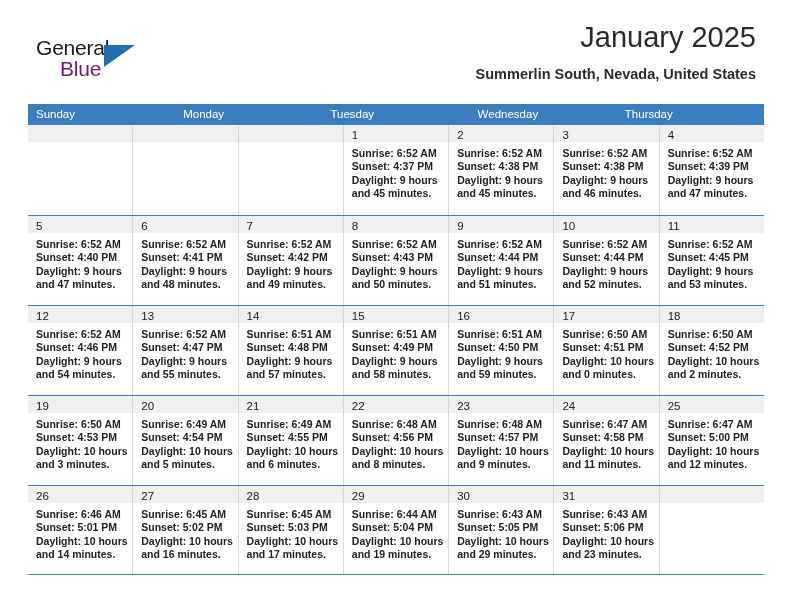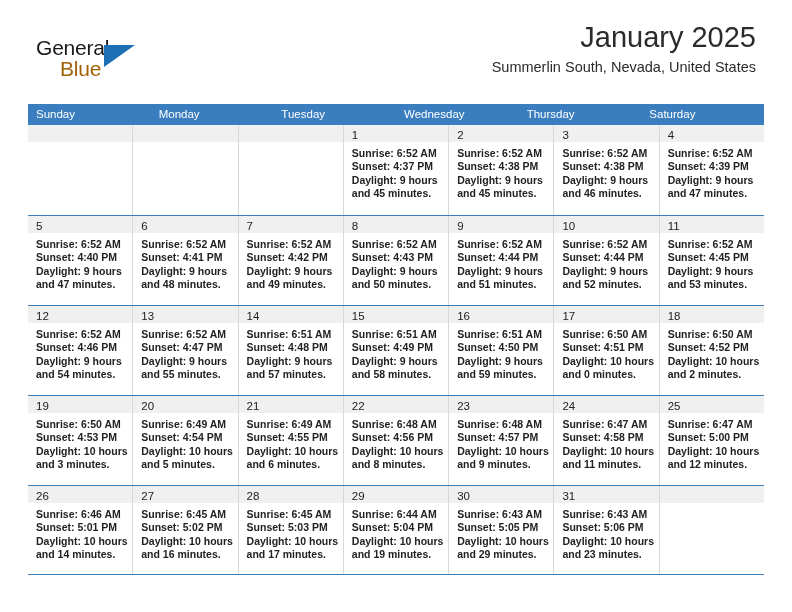--- a/index.html
+++ b/index.html
@@ -45,21 +45,21 @@
     color: #1a1a1a;
     font-family: "Liberation Sans", sans-serif;
     line-height: 24px;
   }
   .brand-blue {
     position: absolute;
     left: 24px;
     top: 21px;
     font-size: 21px;
     letter-spacing: -0.2px;
-    color: #a16207;
+    color: #701a75;
     line-height: 24px;
   }
   .brand-flag {
     position: absolute;
     left: 68px;
     top: 9px;
     width: 0; height: 0;
     border-left: 31px solid #1f6fb5;
     border-bottom: 22px solid transparent;
   }
@@ -73,22 +73,23 @@
   .month-title {
     font-size: 29px;
     color: #2b2b2b;
     line-height: 34px;
     white-space: nowrap;
   }
   .location {
     font-size: 14.5px;
     color: #2b2b2b;
     line-height: 20px;
-    margin-top: 3px;
+    margin-top: 10px;
     white-space: nowrap;
+    font-weight: bold;
   }
 
   
   .calendar {
     position: absolute;
     left: 28px;
     top: 104px;
     width: 736px;
   }
   .week-head {
@@ -167,21 +168,20 @@
 
   </div>
 
   <div class="calendar">
     <div class="week-head">
       <div class="dow">Sunday</div>
       <div class="dow">Monday</div>
       <div class="dow">Tuesday</div>
       <div class="dow">Wednesday</div>
       <div class="dow">Thursday</div>
-      <div class="dow">Saturday</div>
     </div>
     <div id="weeks-container">
         <div class="week">
           <div class="daycell empty">
             <div class="datebar"></div>
           </div>
           <div class="daycell empty">
             <div class="datebar"></div>
           </div>
           <div class="daycell empty">

